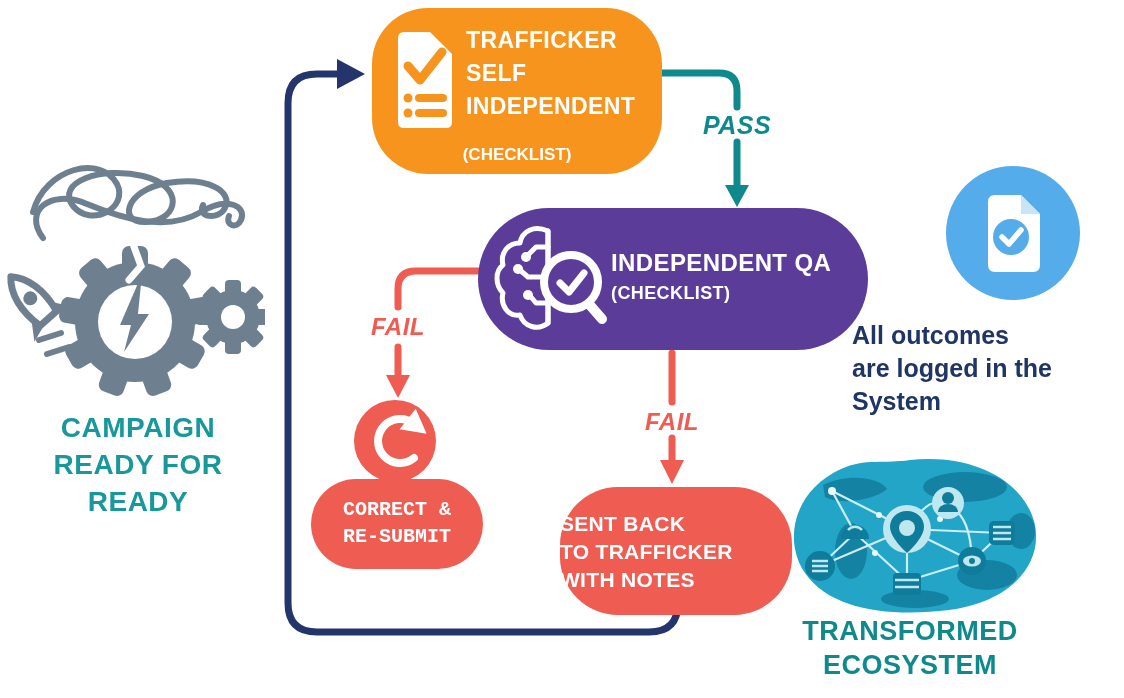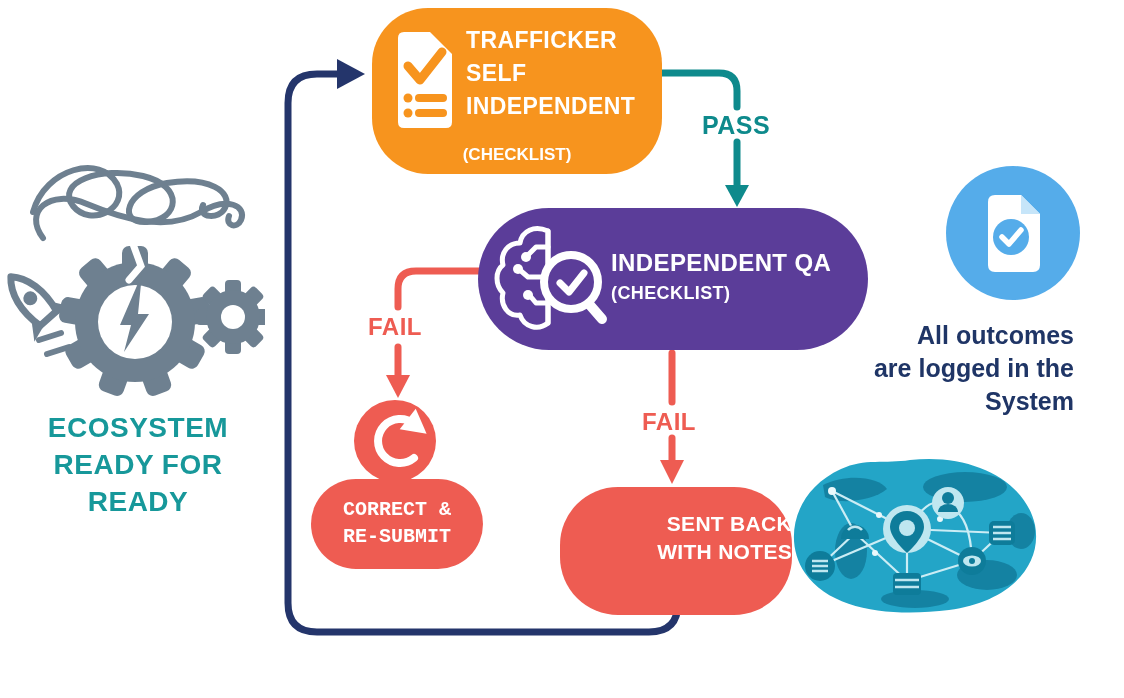--- a/index.html
+++ b/index.html
@@ -11,33 +11,33 @@
   #canvas{
     position:relative;width:1124px;height:698px;background:#ffffff;overflow:hidden;
     font-family:"Liberation Sans", sans-serif;font-weight:bold;
   }
   .abs{position:absolute;}
   svg{display:block;}
   .box{position:absolute;color:#fff;z-index:2;}
   .box-orange{background:var(--orange);}
   .box-purple{background:var(--purple);}
   .box-coral{background:var(--coral);}
-  .edge-label{position:absolute;text-align:left;z-index:2;letter-spacing:.5px;}
+  .edge-label{position:absolute;text-align:center;z-index:2;letter-spacing:.5px;font-style:italic;}
   .edge-teal{color:var(--teal);font-size:25px;}
   .edge-coral{color:var(--coral);font-size:24px;}
   .title-line{display:block;}
   #trafficker-box .titles{position:absolute;left:94px;top:16px;font-size:23px;line-height:33px;letter-spacing:.4px;}
   #trafficker-box .subtitle{position:absolute;left:0;right:0;bottom:9px;text-align:center;font-size:17px;}
   #qa-box .titles{position:absolute;left:133px;top:39px;font-size:24px;line-height:32px;letter-spacing:.4px;}
   #qa-box .subtitle{display:block;font-size:18px;line-height:28px;}
   #correct-box .titles{padding-top:17px;text-align:center;font-size:20px;line-height:27px;}
-  #sentback-box .titles{padding-top:23px;text-align:right;font-size:21px;line-height:28px;letter-spacing:.3px;}
+  #sentback-box .titles{padding-top:23px;text-align:left;font-size:21px;line-height:28px;letter-spacing:.3px;}
   #campaign-label{left:12px;top:409px;width:252px;text-align:center;color:var(--teal-bright);
     font-size:28px;line-height:37px;z-index:2;letter-spacing:.5px;}
-  #note-label{left:852px;top:319px;width:222px;text-align:right;color:var(--text-navy);
+  #note-label{left:852px;top:319px;width:222px;text-align:left;color:var(--text-navy);
     font-size:25px;line-height:33px;z-index:2;}
   #ecosystem-label{left:786px;top:614px;width:248px;text-align:center;color:var(--teal);
     font-size:27px;line-height:34px;z-index:4;letter-spacing:.5px;}
 </style>
 </head>
 <body>
 
 <div id="canvas">
 
   <svg class="abs" style="left:0;top:0;z-index:1;" width="1124" height="698" viewBox="0 0 1124 698">
@@ -109,21 +109,21 @@
         <rect x="-8" y="-37" width="16" height="16" rx="4" transform="rotate(225)"></rect>
         <rect x="-8" y="-37" width="16" height="16" rx="4" transform="rotate(270)"></rect>
         <rect x="-8" y="-37" width="16" height="16" rx="4" transform="rotate(315)"></rect>
         <circle r="27"></circle>
       </g>
       <circle r="12" fill="#ffffff"></circle>
     </g>
   </svg>
 
   <div id="campaign-label" class="abs">
-    <span class="title-line">ECOSYSTEM</span>
+    <span class="title-line">CAMPAIGN</span>
     <span class="title-line">READY FOR</span>
     <span class="title-line">READY</span>
   </div>
 
   <div id="trafficker-box" class="box box-orange" style="left:372px;top:8px;width:290px;height:166px;border-radius:56px;">
     <svg class="abs" style="left:18px;top:22px;" width="68" height="100" viewBox="0 0 68 100">
       <path d="M8,8 Q8,2 14,2 H40 L62,24 V92 Q62,98 56,98 H14 Q8,98 8,92 Z" fill="#ffffff"></path>
       <polyline points="18,36 30,50 52,22" fill="none" stroke="#F7941E" stroke-width="9" stroke-linecap="round" stroke-linejoin="round"></polyline>
       <circle cx="18" cy="68" r="4.5" fill="#F7941E"></circle>
       <circle cx="18" cy="83" r="4.5" fill="#F7941E"></circle>
@@ -176,20 +176,21 @@
   <div id="correct-box" class="box box-coral" style="left:311px;top:479px;width:172px;height:90px;border-radius:45px;font-family:Liberation Mono, monospace;">
     <div class="titles">
       <span class="title-line">CORRECT &amp;</span>
       <span class="title-line">RE-SUBMIT</span>
     </div>
   </div>
 
   <div id="sentback-box" class="box box-coral" style="left:560px;top:487px;width:232px;height:128px;border-radius:58px;">
     <div class="titles">
       <span class="title-line">SENT BACK</span>
+      <span class="title-line">TO TRAFFICKER</span>
       <span class="title-line">WITH NOTES</span>
     </div>
   </div>
 
   <svg class="abs" style="left:775px;top:453px;z-index:3;" width="270" height="165" viewBox="0 0 270 165">
     <g>
       <path d="M135,7 C196,0 250,27 260,72 C268,114 232,150 174,157 C118,164 56,158 30,120 C8,88 18,38 66,16 C90,5 110,11 135,7 Z" fill="#23A5C7"></path>
       <g fill="#137F9F" opacity="0.9">
         <path d="M48,32 C72,20 104,24 112,36 C98,48 64,52 50,44 Z"></path>
         <ellipse cx="190" cy="34" rx="42" ry="15"></ellipse>
@@ -256,20 +257,24 @@
           <line x1="218" y1="86" x2="236" y2="86"></line>
         </g>
       </g>
       <g>
         <path d="M66,86 a14,14 0 0 1 28,0 z" fill="#0E7C9A"></path>
         <path d="M73,77 a9,9 0 0 1 14,0" fill="none" stroke="#BFE7F0" stroke-width="2.5"></path>
       </g>
     </g>
   </svg>
 
+  <div id="ecosystem-label" class="abs">
+    <span class="title-line">TRANSFORMED</span>
+    <span class="title-line">ECOSYSTEM</span>
+  </div>
 
   <div class="abs" style="left:946px;top:166px;width:134px;height:134px;border-radius:50%;background:var(--blue);z-index:2;">
     <svg width="134" height="134" viewBox="0 0 134 134">
       <path d="M42,36 q0,-7 7,-7 H75 L94,48 V99 q0,7 -7,7 H49 q-7,0 -7,-7 Z" fill="#ffffff"></path>
       <path d="M75,29 L94,48 H75 Z" fill="#C6E5F9"></path>
       <circle cx="65" cy="71" r="18" fill="#55ACEA"></circle>
       <polyline points="56,71 63,78 75,64" fill="none" stroke="#ffffff" stroke-width="5.5" stroke-linecap="round" stroke-linejoin="round"></polyline>
     </svg>
   </div>
 

